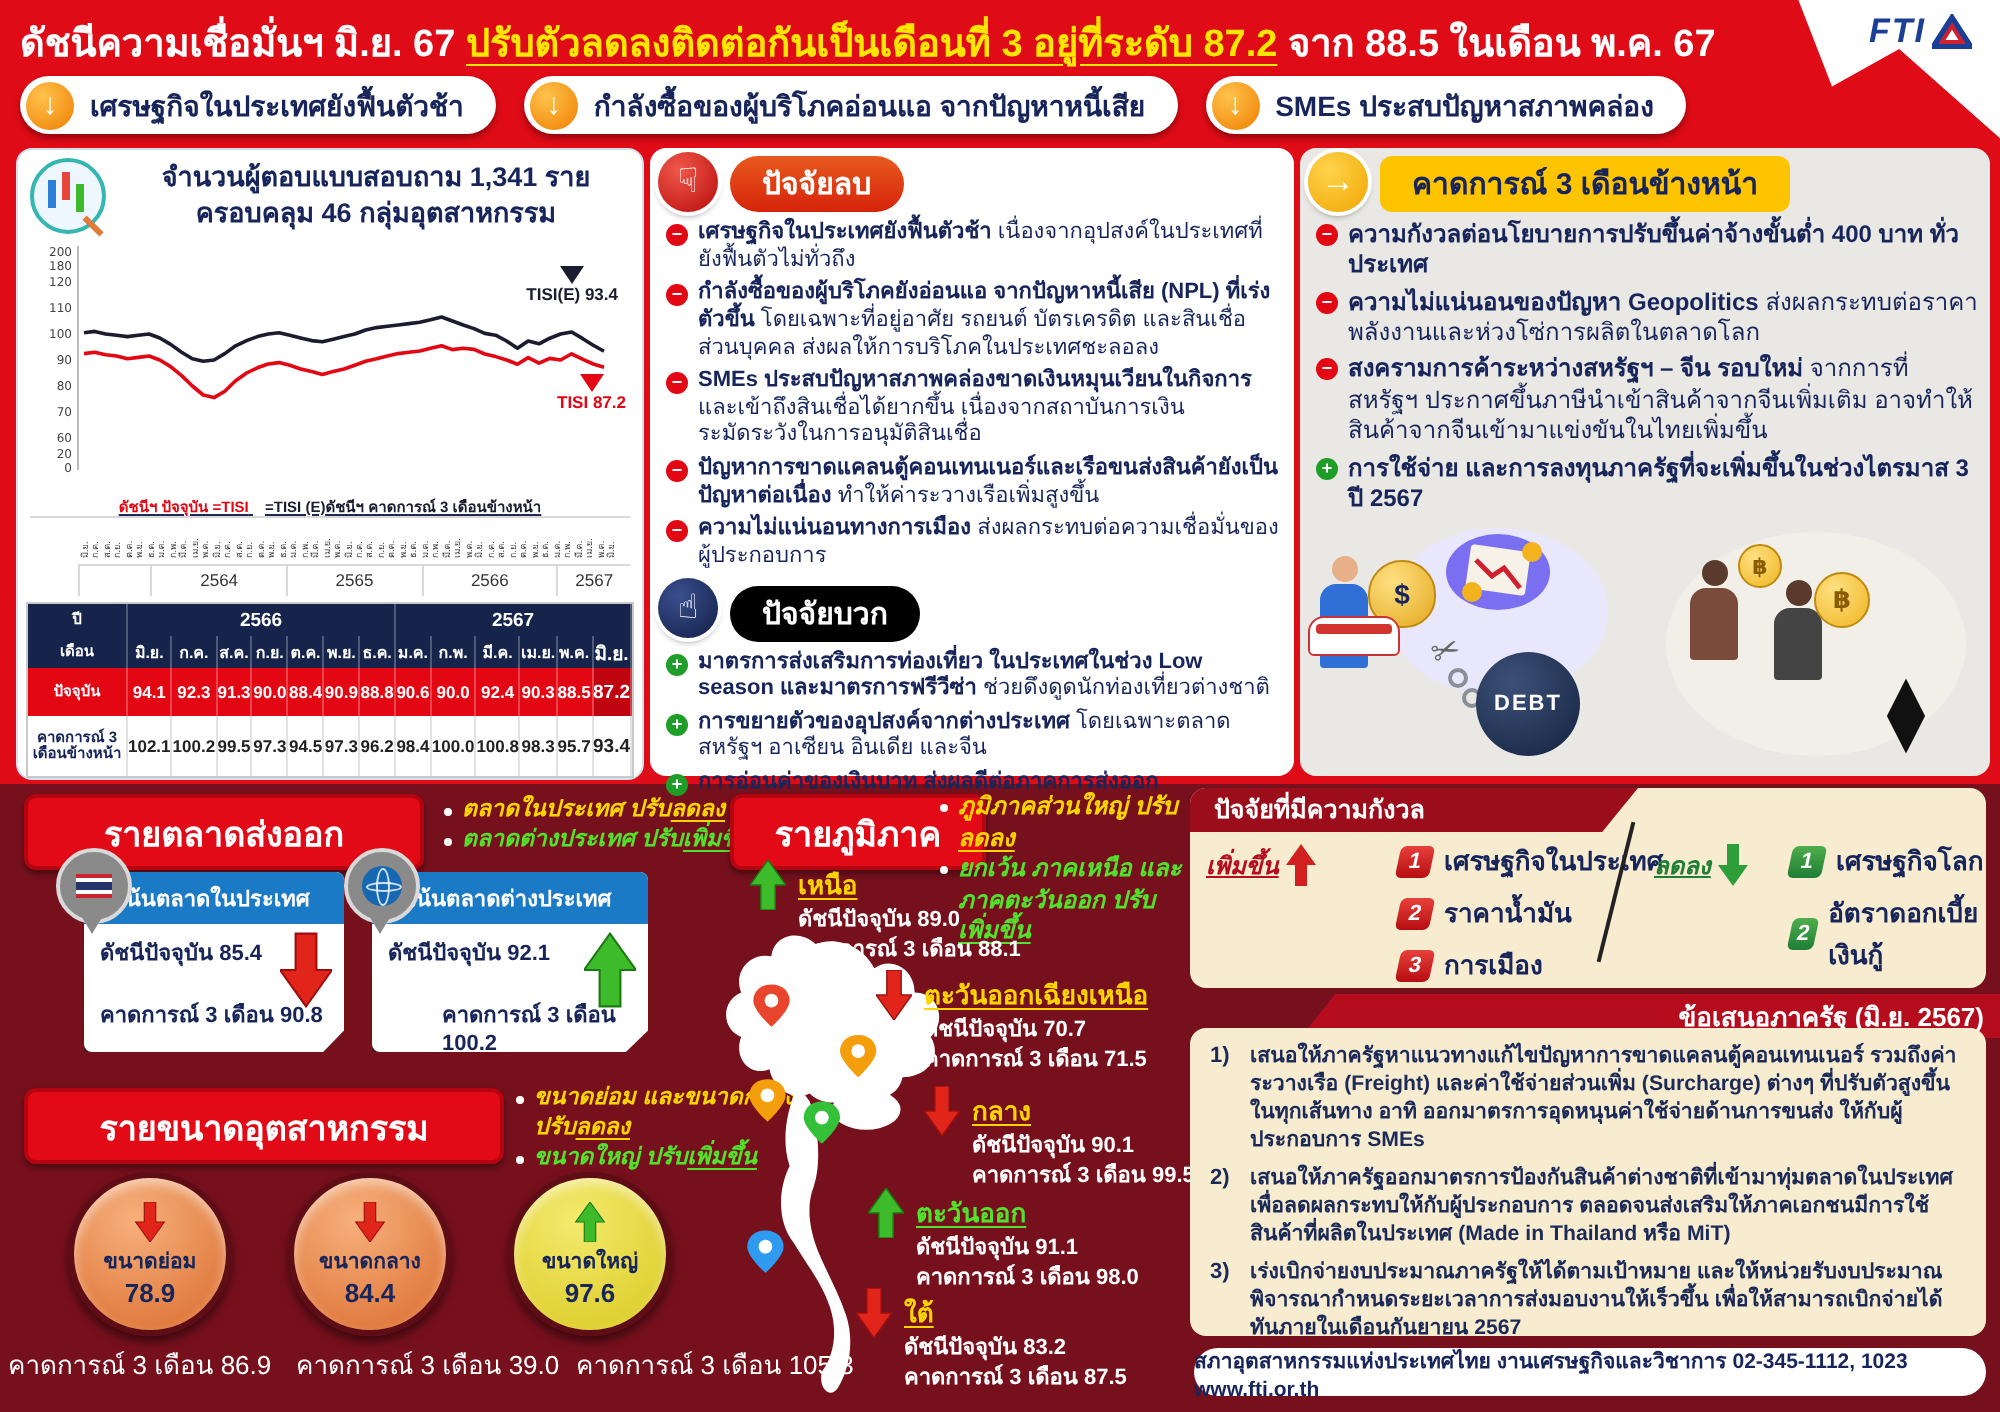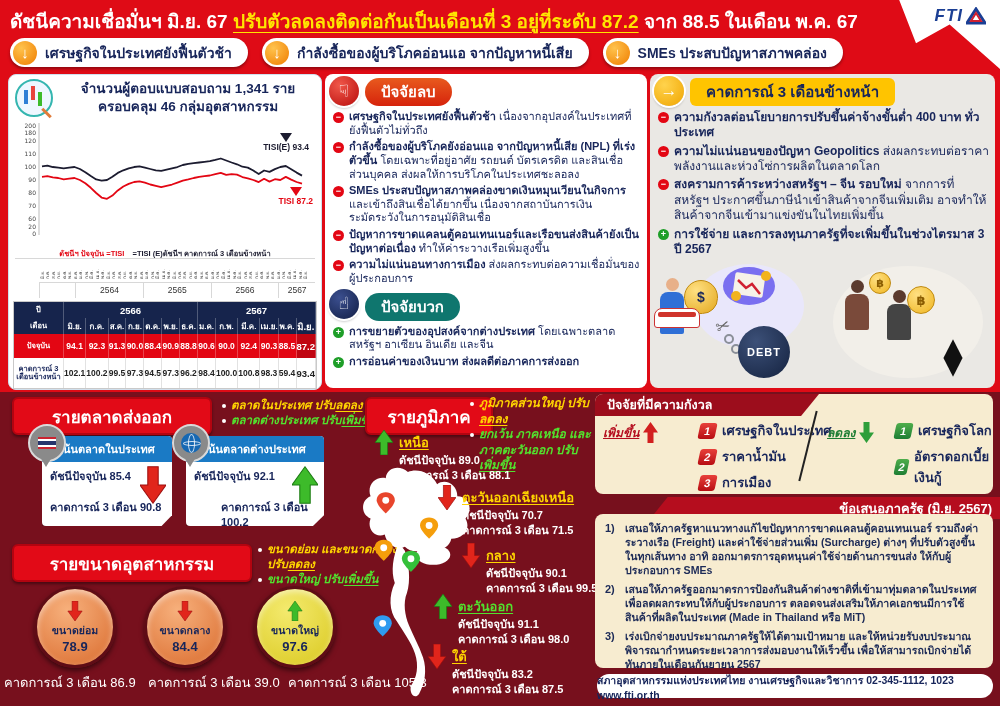--- a/index.html
+++ b/index.html
@@ -33,21 +33,21 @@
   .mag:before{content:"";position:absolute;left:7px;top:9px;width:4px;height:14px;background:#2e7fd6;
     box-shadow:7px -4px 0 #e8453c,14px 2px 0 #3dbb2a;}
   .survey .stx{font-size:13.5px;font-weight:bold;color:#17255a;text-align:center;flex:1;line-height:1.3;}
   .chart-wrap{position:absolute;left:6px;top:46px;width:300px;height:126px;}
   .anno{position:absolute;text-align:center;font-weight:bold;line-height:1.1;}
   .anno .tri{width:0;height:0;border-left:6px solid transparent;border-right:6px solid transparent;margin:0 auto 1px;}
   .anno.black{right:6px;top:12px;font-size:8.5px;color:#1c1c30;}
   .anno.black .tri{border-top:9px solid #1c1c30;}
   .anno.red{right:2px;top:66px;font-size:8.5px;color:#e30613;}
   .anno.red .tri{border-top:9px solid #e30613;}
-  .legend{position:absolute;left:0;top:172px;width:100%;text-align:center;font-size:7.5px;font-weight:bold;}
+  .legend{position:absolute;left:0;top:172px;width:100%;text-align:center;font-size:7.5px;font-weight:bold;text-decoration:underline;}
   .legend .lcur{color:#e30613;} .legend .lfc{color:#1c1c30;margin-left:6px;}
   .mband{position:absolute;left:6px;top:183px;width:300px;height:24px;border-top:1px solid #d8d8d8;}
   .mtick{position:absolute;top:2px;font-size:4.6px;color:#333;transform:rotate(-90deg);transform-origin:left top;white-space:nowrap;}
   .yband{position:absolute;left:30px;top:207px;width:276px;height:15px;display:flex;border-top:1px solid #d8d8d8;}
   .yband div{border-left:1px solid #d8d8d8;font-size:8.5px;color:#333;text-align:center;line-height:15px;}
   .y0{width:13%;} .y1,.y2,.y3{width:24.6%;} .y4{width:13.2%;}
   
   #tisi-table{position:absolute;left:4px;right:4px;top:226px;display:grid;
     grid-template-columns:50px repeat(13,1fr);grid-auto-rows:auto;border:1px solid #c9c9c9;}
   .tc{display:flex;align-items:center;justify-content:center;border-right:1px solid rgba(255,255,255,.25);
@@ -57,21 +57,21 @@
   .tc.fc{background:#fff;color:#222;height:30px;font-size:8.5px;border-right:1px solid #e2e2e2;}
   .tc.lbl{font-size:7.5px;line-height:1.05;text-align:center;}
   .tc.fc.lbl{color:#17255a;}
   .tc.yr{font-size:9.5px;}
   .tc.last{font-size:9.5px;}
   .tc.cur.last{background:#c00511;}
   
   .fhead{position:relative;margin:4px 0 2px 40px;display:inline-block;border-radius:14px;
     padding:2px 16px;font-size:15px;font-weight:bold;color:#fff;}
   .fhead.neg{background:linear-gradient(#e85a1e,#d6230b);}
-  .fhead.pos{background:#0f766e;}
+  .fhead.pos{background:#000000;}
   .fhead.fc3{background:#ffc400;color:#17255a;border-radius:6px;}
   .ficon{position:absolute;left:4px;width:30px;height:30px;border-radius:50%;color:#fff;
     display:flex;align-items:center;justify-content:center;font-size:17px;box-shadow:0 0 0 2px #fff,0 2px 3px rgba(0,0,0,.4);}
   .ficon.down{background:radial-gradient(circle at 35% 30%,#f0584a,#b80b0b);}
   .ficon.up{background:radial-gradient(circle at 35% 30%,#3b4f8f,#111e45);}
   .ficon.fw{background:radial-gradient(circle at 35% 30%,#ffd34d,#f0a500);font-weight:bold;}
   .flist{list-style:none;margin:2px 0 0;padding:0 6px 0 8px;}
   .flist li{display:flex;gap:5px;margin-bottom:3px;}
   .blt{flex:0 0 11px;width:11px;height:11px;border-radius:50%;margin-top:2px;color:#fff;
     display:flex;align-items:center;justify-content:center;font-size:9px;font-weight:bold;line-height:1;}
@@ -311,21 +311,21 @@
         <div class="tc fc">100.2</div>
         <div class="tc fc">99.5</div>
         <div class="tc fc">97.3</div>
         <div class="tc fc">94.5</div>
         <div class="tc fc">97.3</div>
         <div class="tc fc">96.2</div>
         <div class="tc fc">98.4</div>
         <div class="tc fc">100.0</div>
         <div class="tc fc">100.8</div>
         <div class="tc fc">98.3</div>
-        <div class="tc fc">59.4</div>
+        <div class="tc fc">95.7</div>
         <div class="tc fc last">93.4</div>
       </div>
   </section>
 
   <section class="panel" id="factor-panel">
     <div style="position:relative;">
       <span class="ficon down" style="top:2px;">☟</span>
       <div class="fhead neg">ปัจจัยลบ</div>
     </div>
     <ul class="flist">
@@ -348,20 +348,24 @@
       <li>
           <span class="blt minus"></span>
           <span class="txt"><b>ความไม่แน่นอนทางการเมือง</b><span> ส่งผลกระทบต่อความเชื่อมั่นของผู้ประกอบการ</span></span>
         </li>
     </ul>
     <div style="position:relative;margin-top:2px;">
       <span class="ficon up" style="top:0;">☝</span>
       <div class="fhead pos">ปัจจัยบวก</div>
     </div>
     <ul class="flist">
+      <li>
+          <span class="blt plus"></span>
+          <span class="txt"><b>มาตรการส่งเสริมการท่องเที่ยว ในประเทศในช่วง Low season และมาตรการฟรีวีซ่า</b><span> ช่วยดึงดูดนักท่องเที่ยวต่างชาติ</span></span>
+        </li>
       <li>
           <span class="blt plus"></span>
           <span class="txt"><b>การขยายตัวของอุปสงค์จากต่างประเทศ</b><span> โดยเฉพาะตลาดสหรัฐฯ อาเซียน อินเดีย และจีน</span></span>
         </li>
       <li>
           <span class="blt plus"></span>
           <span class="txt"><b>การอ่อนค่าของเงินบาท ส่งผลดีต่อภาคการส่งออก</b><span></span></span>
         </li>
     </ul>
   </section>

